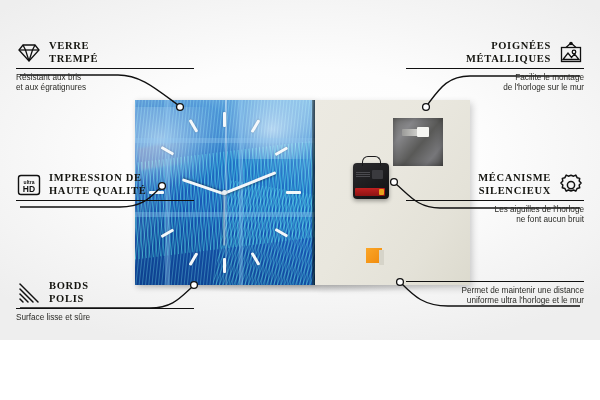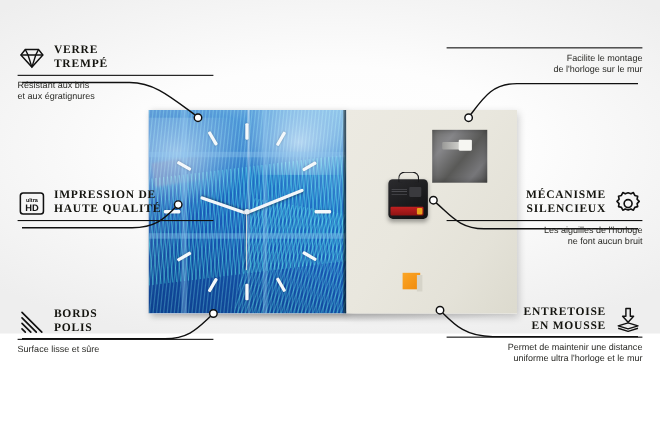--- a/index.html
+++ b/index.html
@@ -2,21 +2,21 @@
 <html><head>
 <meta charset="utf-8">
 <style>
   html,body{margin:0;padding:0;}
   body{
     width:600px;height:400px;overflow:hidden;
     font-family:"Liberation Serif", serif;
     background:#ffffff;
   }
   #stage{
-    position:relative;width:600px;height:303px;
+    position:relative;width:600px;height:340px;
     background:
       radial-gradient(ellipse 70% 60% at 50% 45%, #ffffff 0%, #fdfdfd 42%, #f5f5f5 72%, #eeeeee 100%),
       linear-gradient(180deg,#f2f2f2 0%,#ffffff 18%,#ffffff 80%,#ececec 100%);
   }
 
   
   #product{
     position:absolute;left:135px;top:100px;width:335px;height:185px;
   }
   .panel{position:absolute;top:0;height:185px;}
@@ -317,20 +317,37 @@
         <span>POLIS</span>
       </span>
     </div>
     <div class="rule"></div>
     <div class="fdesc">
       <span>Surface lisse et sûre</span>
     </div>
   </div>
 
   <div class="feature f-right" id="feat-poignees">
+    <div class="fhead">
+      <span class="ftitle">
+        <span>POIGNÉES</span><br>
+        <span>MÉTALLIQUES</span>
+      </span>
+      <span class="icon">
+        <svg viewBox="0 0 26 24">
+            <g fill="none" stroke="#111" stroke-width="1.3">
+          <path d="M13 2 L8 6.5 M13 2 L18 6.5"></path>
+          <circle cx="13" cy="2.4" r="1.1" fill="#111"></circle>
+          <rect x="3.5" y="6.5" width="19" height="14"></rect>
+          <path d="M5 18.5 L10 12 L13.5 16.5 L16.5 13 L21 18.5 Z"></path>
+          <circle cx="16" cy="11" r="1.8"></circle>
+        </g>
+          </svg>
+      </span>
+    </div>
     <div class="rule"></div>
     <div class="fdesc">
       <span>Facilite le montage</span><br>
       <span>de l'horloge sur le mur</span>
     </div>
   </div>
 
   <div class="feature f-right" id="feat-mecanisme">
     <div class="fhead">
       <span class="ftitle">
@@ -347,35 +364,20 @@
       </span>
     </div>
     <div class="rule"></div>
     <div class="fdesc">
       <span>Les aiguilles de l'horloge</span><br>
       <span>ne font aucun bruit</span>
     </div>
   </div>
 
   <div class="feature f-right" id="feat-entretoise">
-    <div class="fhead">
-      <span class="ftitle">
-        <span>ENTRETOISE</span><br>
-        <span>EN MOUSSE</span>
-      </span>
-      <span class="icon">
-        <svg viewBox="0 0 26 24">
-            <g fill="none" stroke="#111" stroke-width="1.3" stroke-linejoin="round">
-          <path d="M11 1.5 h4 v7 h3 l-5 5.5 -5 -5.5 h3 Z"></path>
-          <path d="M13 14.5 L22 17.2 L13 20 L4 17.2 Z"></path>
-          <path d="M4 19.4 L13 22.2 L22 19.4"></path>
-        </g>
-          </svg>
-      </span>
-    </div>
     <div class="rule"></div>
     <div class="fdesc">
       <span>Permet de maintenir une distance</span><br>
       <span>uniforme ultra l'horloge et le mur</span>
     </div>
   </div>
 
 </div>
 
 </body></html>

